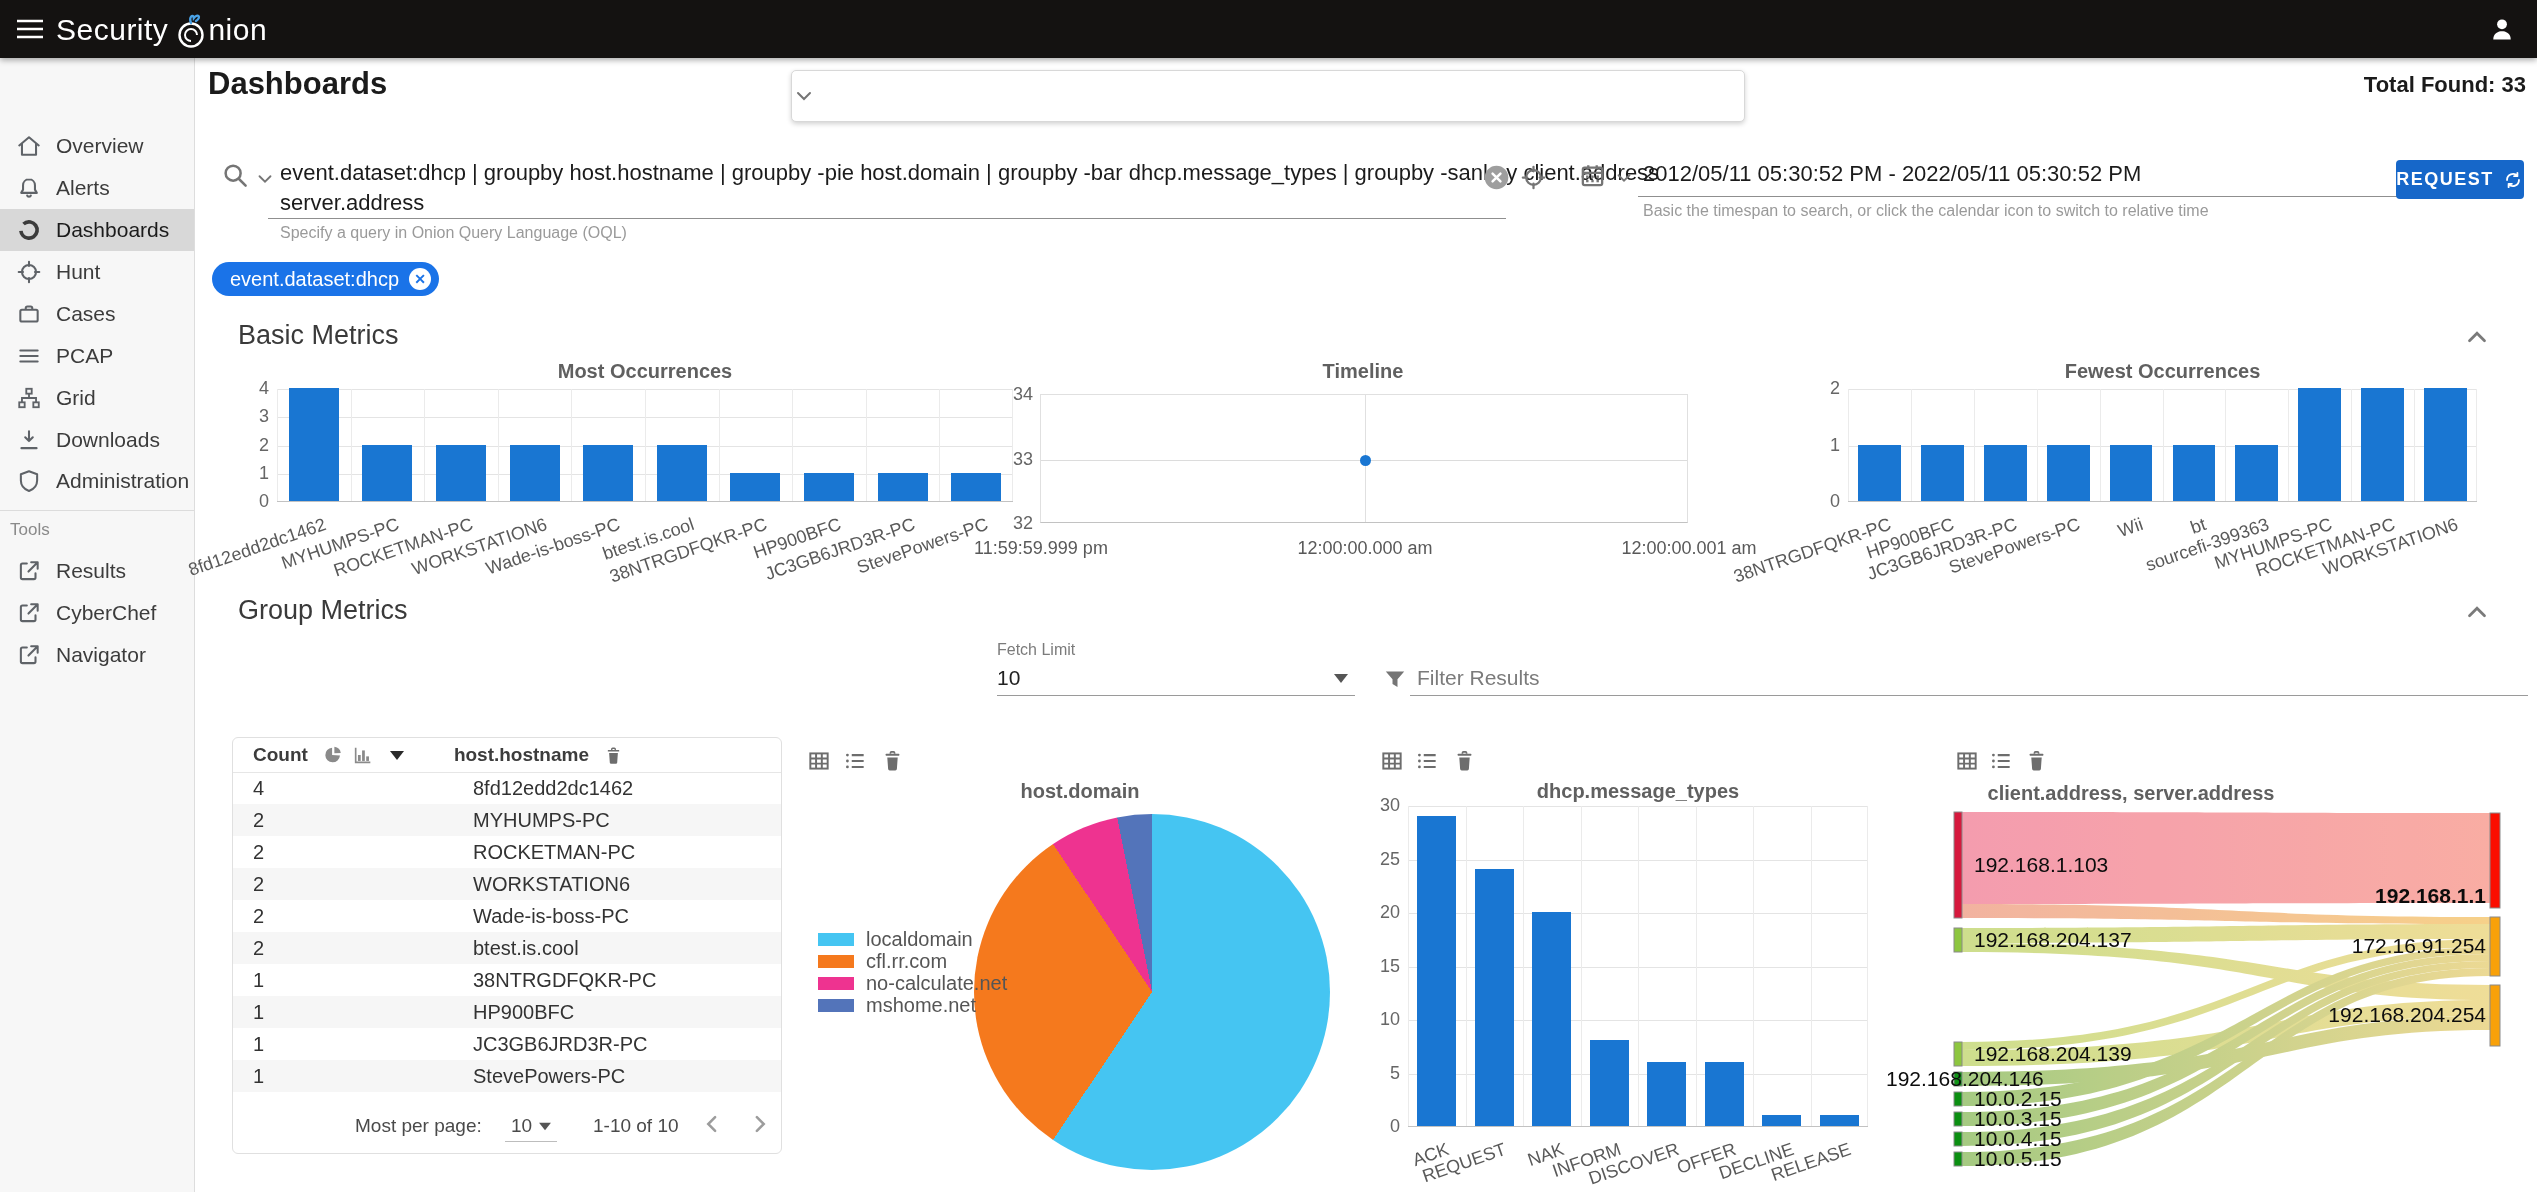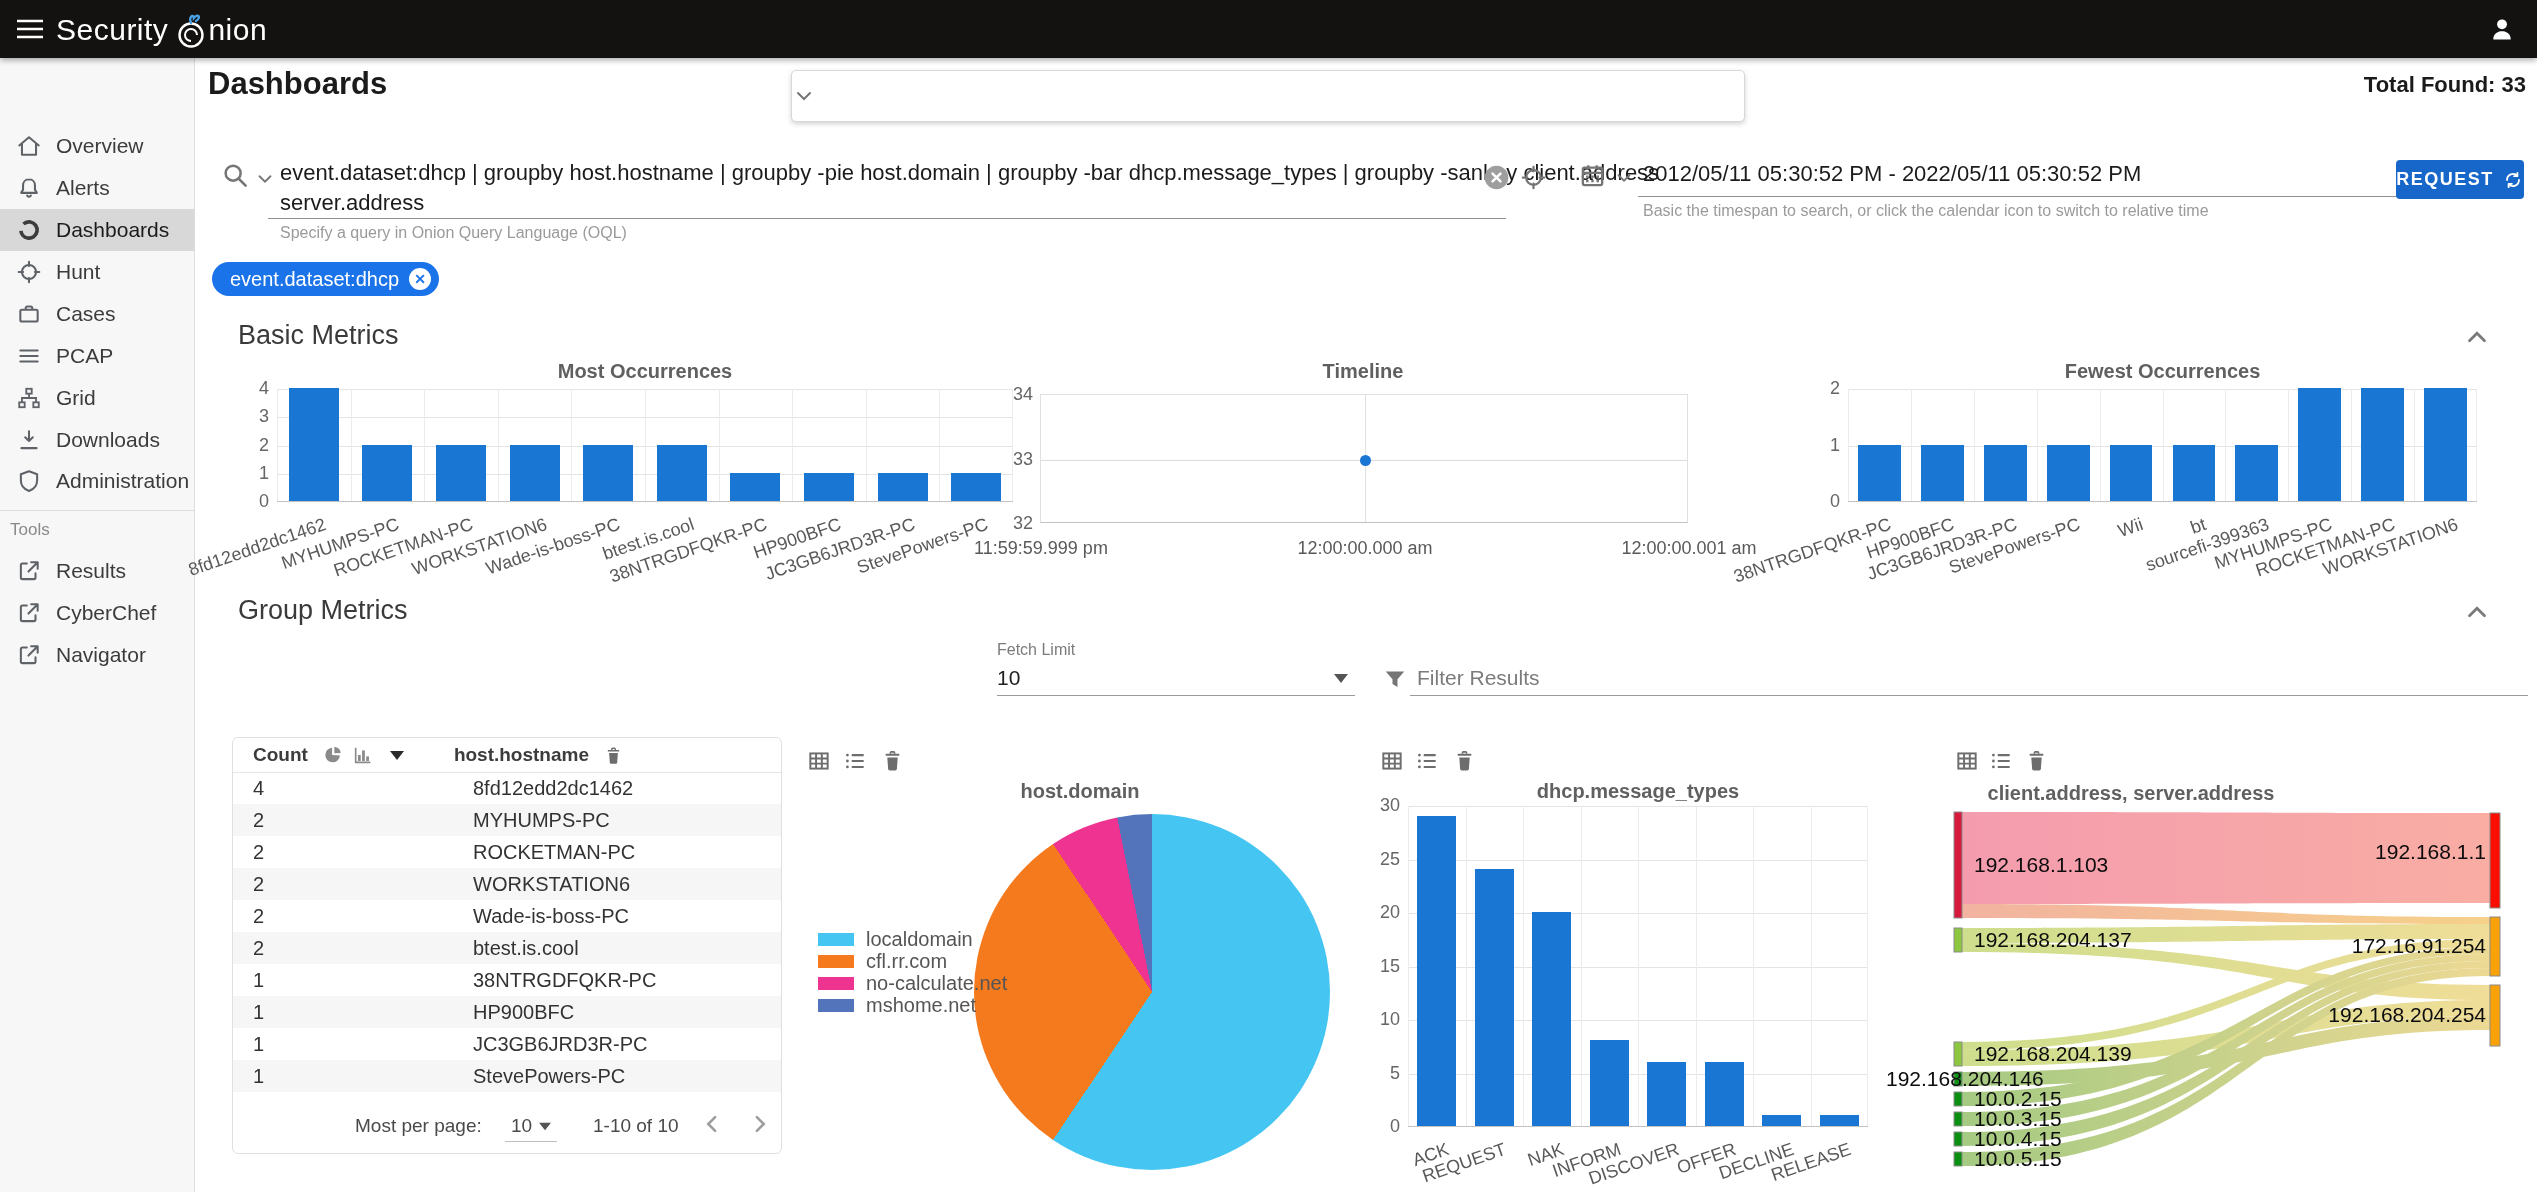--- a/index.html
+++ b/index.html
@@ -580,16 +580,16 @@
 </svg>
 <div id="sankey-labels">
     <div class="snk-lab abs" style="top: 853px; left: 1974px;">192.168.1.103</div>
     <div class="snk-lab abs" style="top: 928px; left: 1974px;">192.168.204.137</div>
     <div class="snk-lab abs" style="top: 1042px; left: 1974px;">192.168.204.139</div>
     <div class="snk-lab abs" style="top: 1067px; left: 1886px;">192.168.204.146</div>
     <div class="snk-lab abs" style="top: 1087px; left: 1974px;">10.0.2.15</div>
     <div class="snk-lab abs" style="top: 1107px; left: 1974px;">10.0.3.15</div>
     <div class="snk-lab abs" style="top: 1127px; left: 1974px;">10.0.4.15</div>
     <div class="snk-lab abs" style="top: 1147px; left: 1974px;">10.0.5.15</div>
-    <div class="snk-lab abs" style="top: 840px; right: 51px;">192.168.1.1</div>
+    <div class="snk-lab abs" style="top: 884px; right: 51px; font-weight: bold;">192.168.1.1</div>
     <div class="snk-lab abs" style="top: 934px; right: 51px;">172.16.91.254</div>
     <div class="snk-lab abs" style="top: 1003px; right: 51px;">192.168.204.254</div>
   </div>
 
 </body></html>

